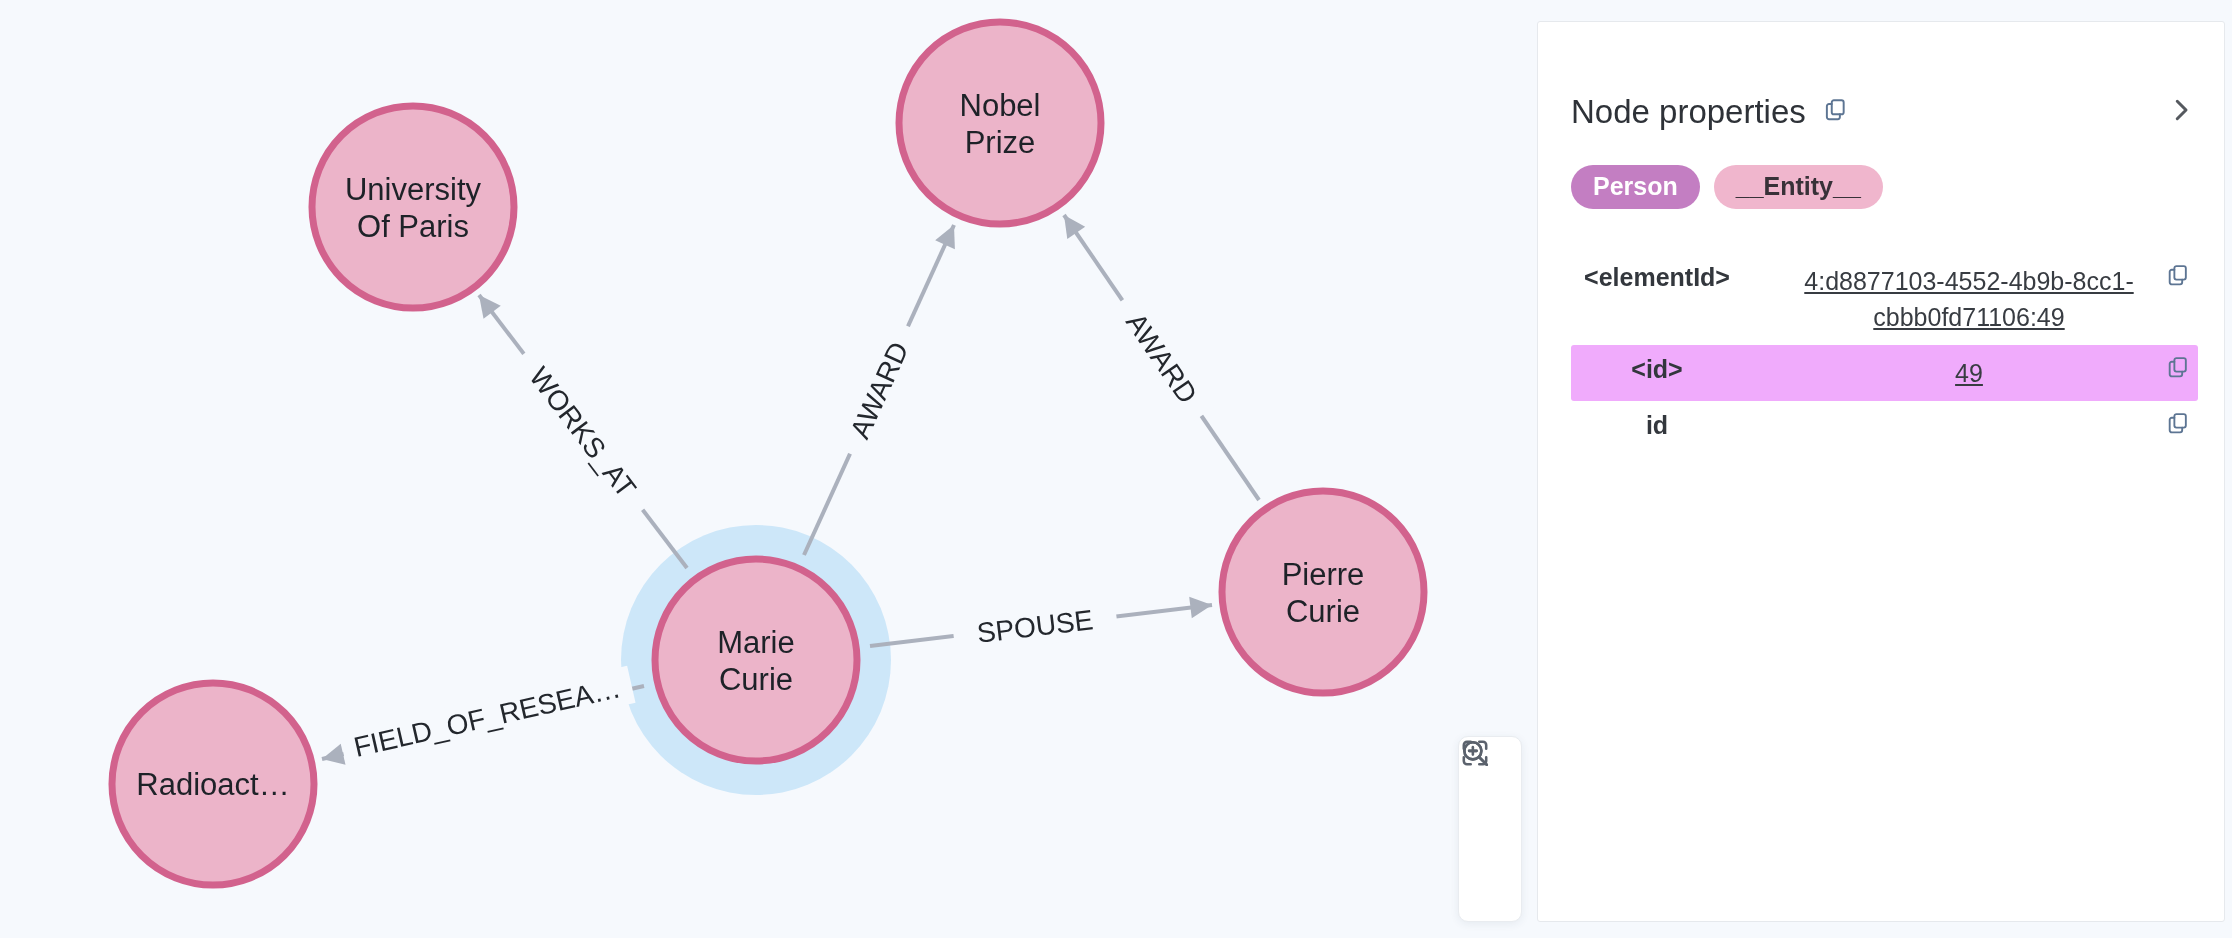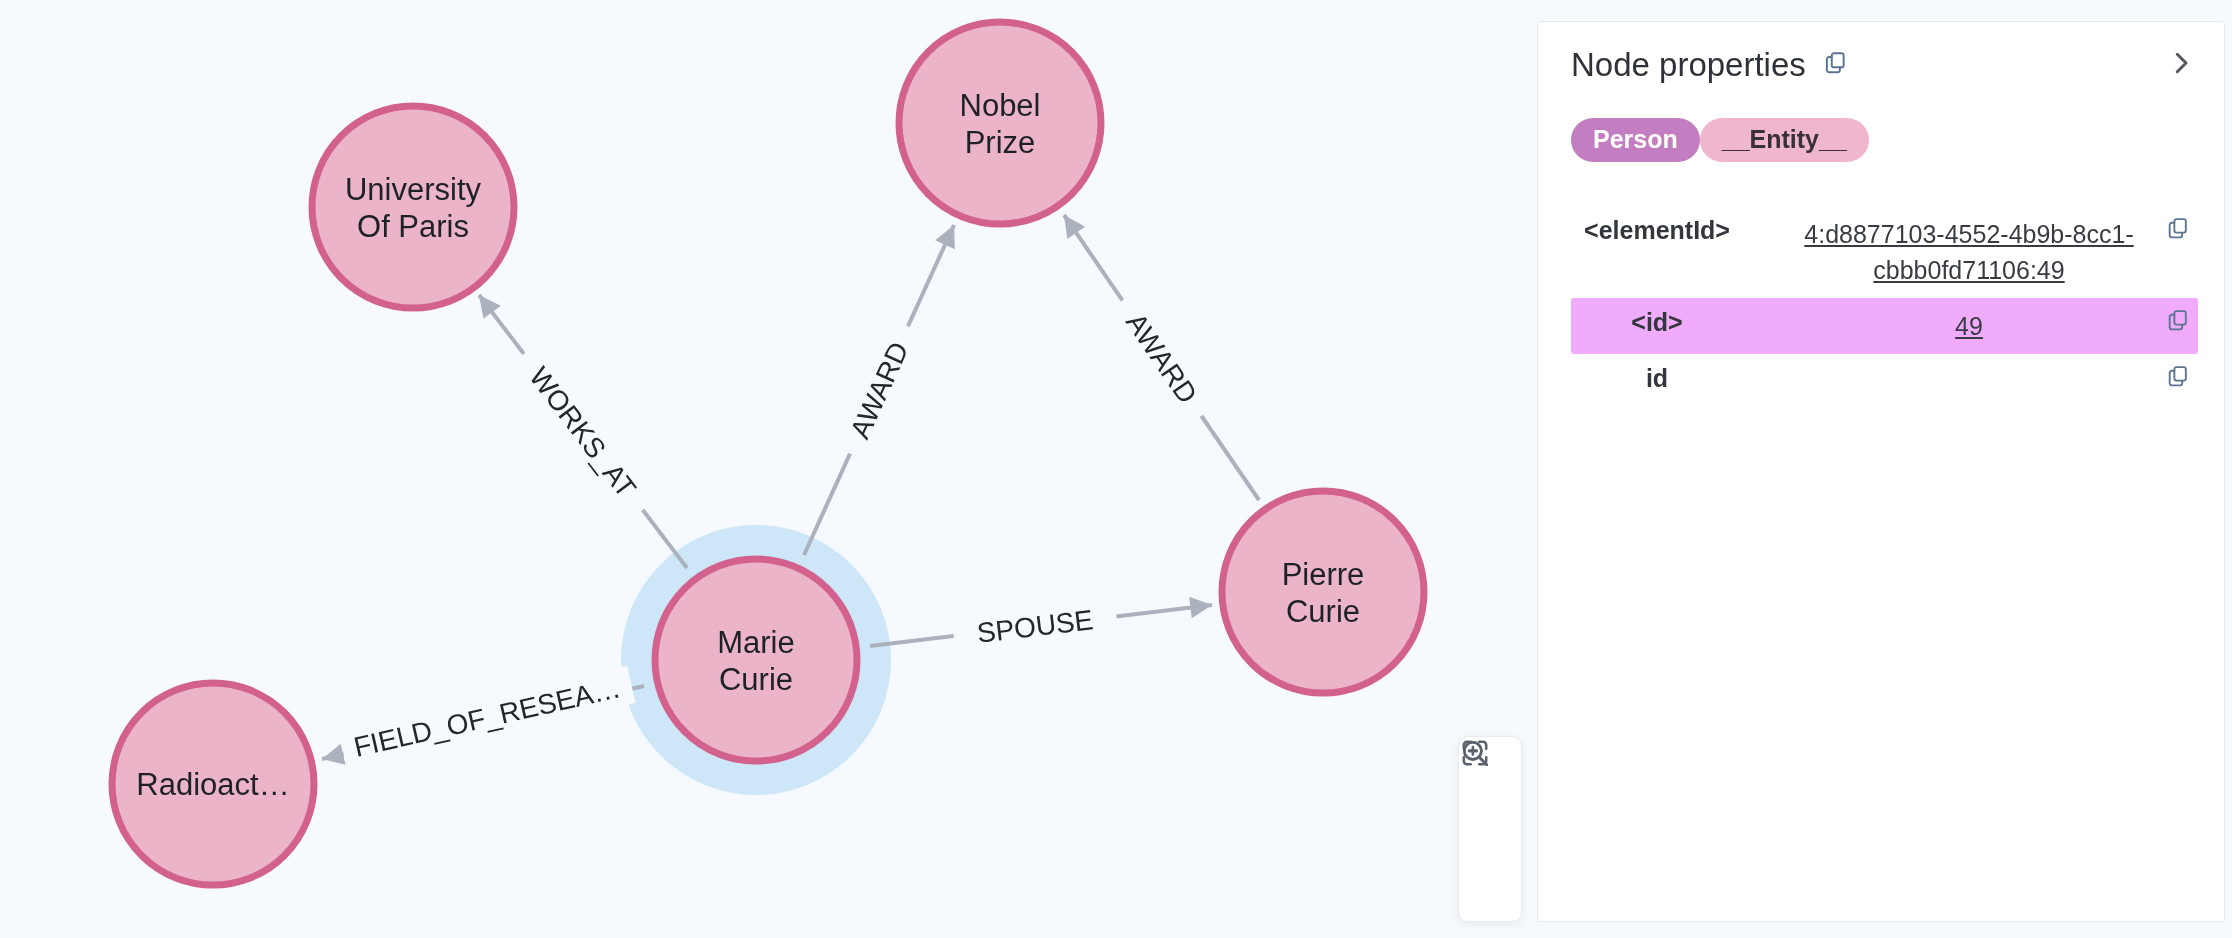--- a/index.html
+++ b/index.html
@@ -30,29 +30,29 @@
   .zc-btn{width:44px;height:44px;border:none;background:transparent;border-radius:6px;
     display:flex;align-items:center;justify-content:center;cursor:pointer;padding:0;}
   .zc-btn svg{stroke:#5b626d;fill:none;stroke-width:2.4;stroke-linecap:round;stroke-linejoin:round;}
 
   
   .panel{
     position:absolute;left:1537px;top:21px;width:688px;height:901px;
     background:#ffffff;border:1px solid #e6e9ed;border-radius:3px;
     box-sizing:border-box;padding:24px 26px 24px 33px;
   }
-  .panel-header{display:flex;position:relative;}
+  .panel-header{display:flex;position:relative;margin-top:47px;}
   .panel-title{font-size:33px;color:#2e3238;font-weight:400;}
   .icon-btn{border:none;background:transparent;padding:0;cursor:pointer;display:inline-flex;align-items:center;}
   .copy-icon svg{stroke:#5d7593;fill:none;stroke-width:1.8;stroke-linejoin:round;stroke-linecap:round;}
   .title-copy{margin-left:16px;margin-top:-4px;}
   .collapse-btn{position:absolute;right:2px;top:0px;}
   .collapse-btn svg{stroke:#55595f;fill:none;stroke-width:2.4;stroke-linecap:round;stroke-linejoin:round;}
 
-  .badges{display:flex;margin-top:34px;}
+  .badges{display:flex;gap:14px;margin-top:34px;}
   .badge{font-size:25px;font-weight:700;border-radius:24px;padding:8px 22px;line-height:1.1;}
   .badge-person{background:#c37ec2;color:#ffffff;}
   .badge-entity{background:#f0b6cd;color:#383138;}
 
   .props{margin-top:44px;text-align:center;}
   .prop-row{display:flex;align-items:flex-start;font-size:25px;color:#33373d;
     padding:10px 8px;border-radius:3px;}
   .prop-row.striped{background:#f0abfc;}
   .prop-key{width:156px;flex:0 0 156px;font-weight:700;color:#33373d;}
   .prop-value{flex:1;margin-left:38px;overflow-wrap:break-word;word-break:normal;

